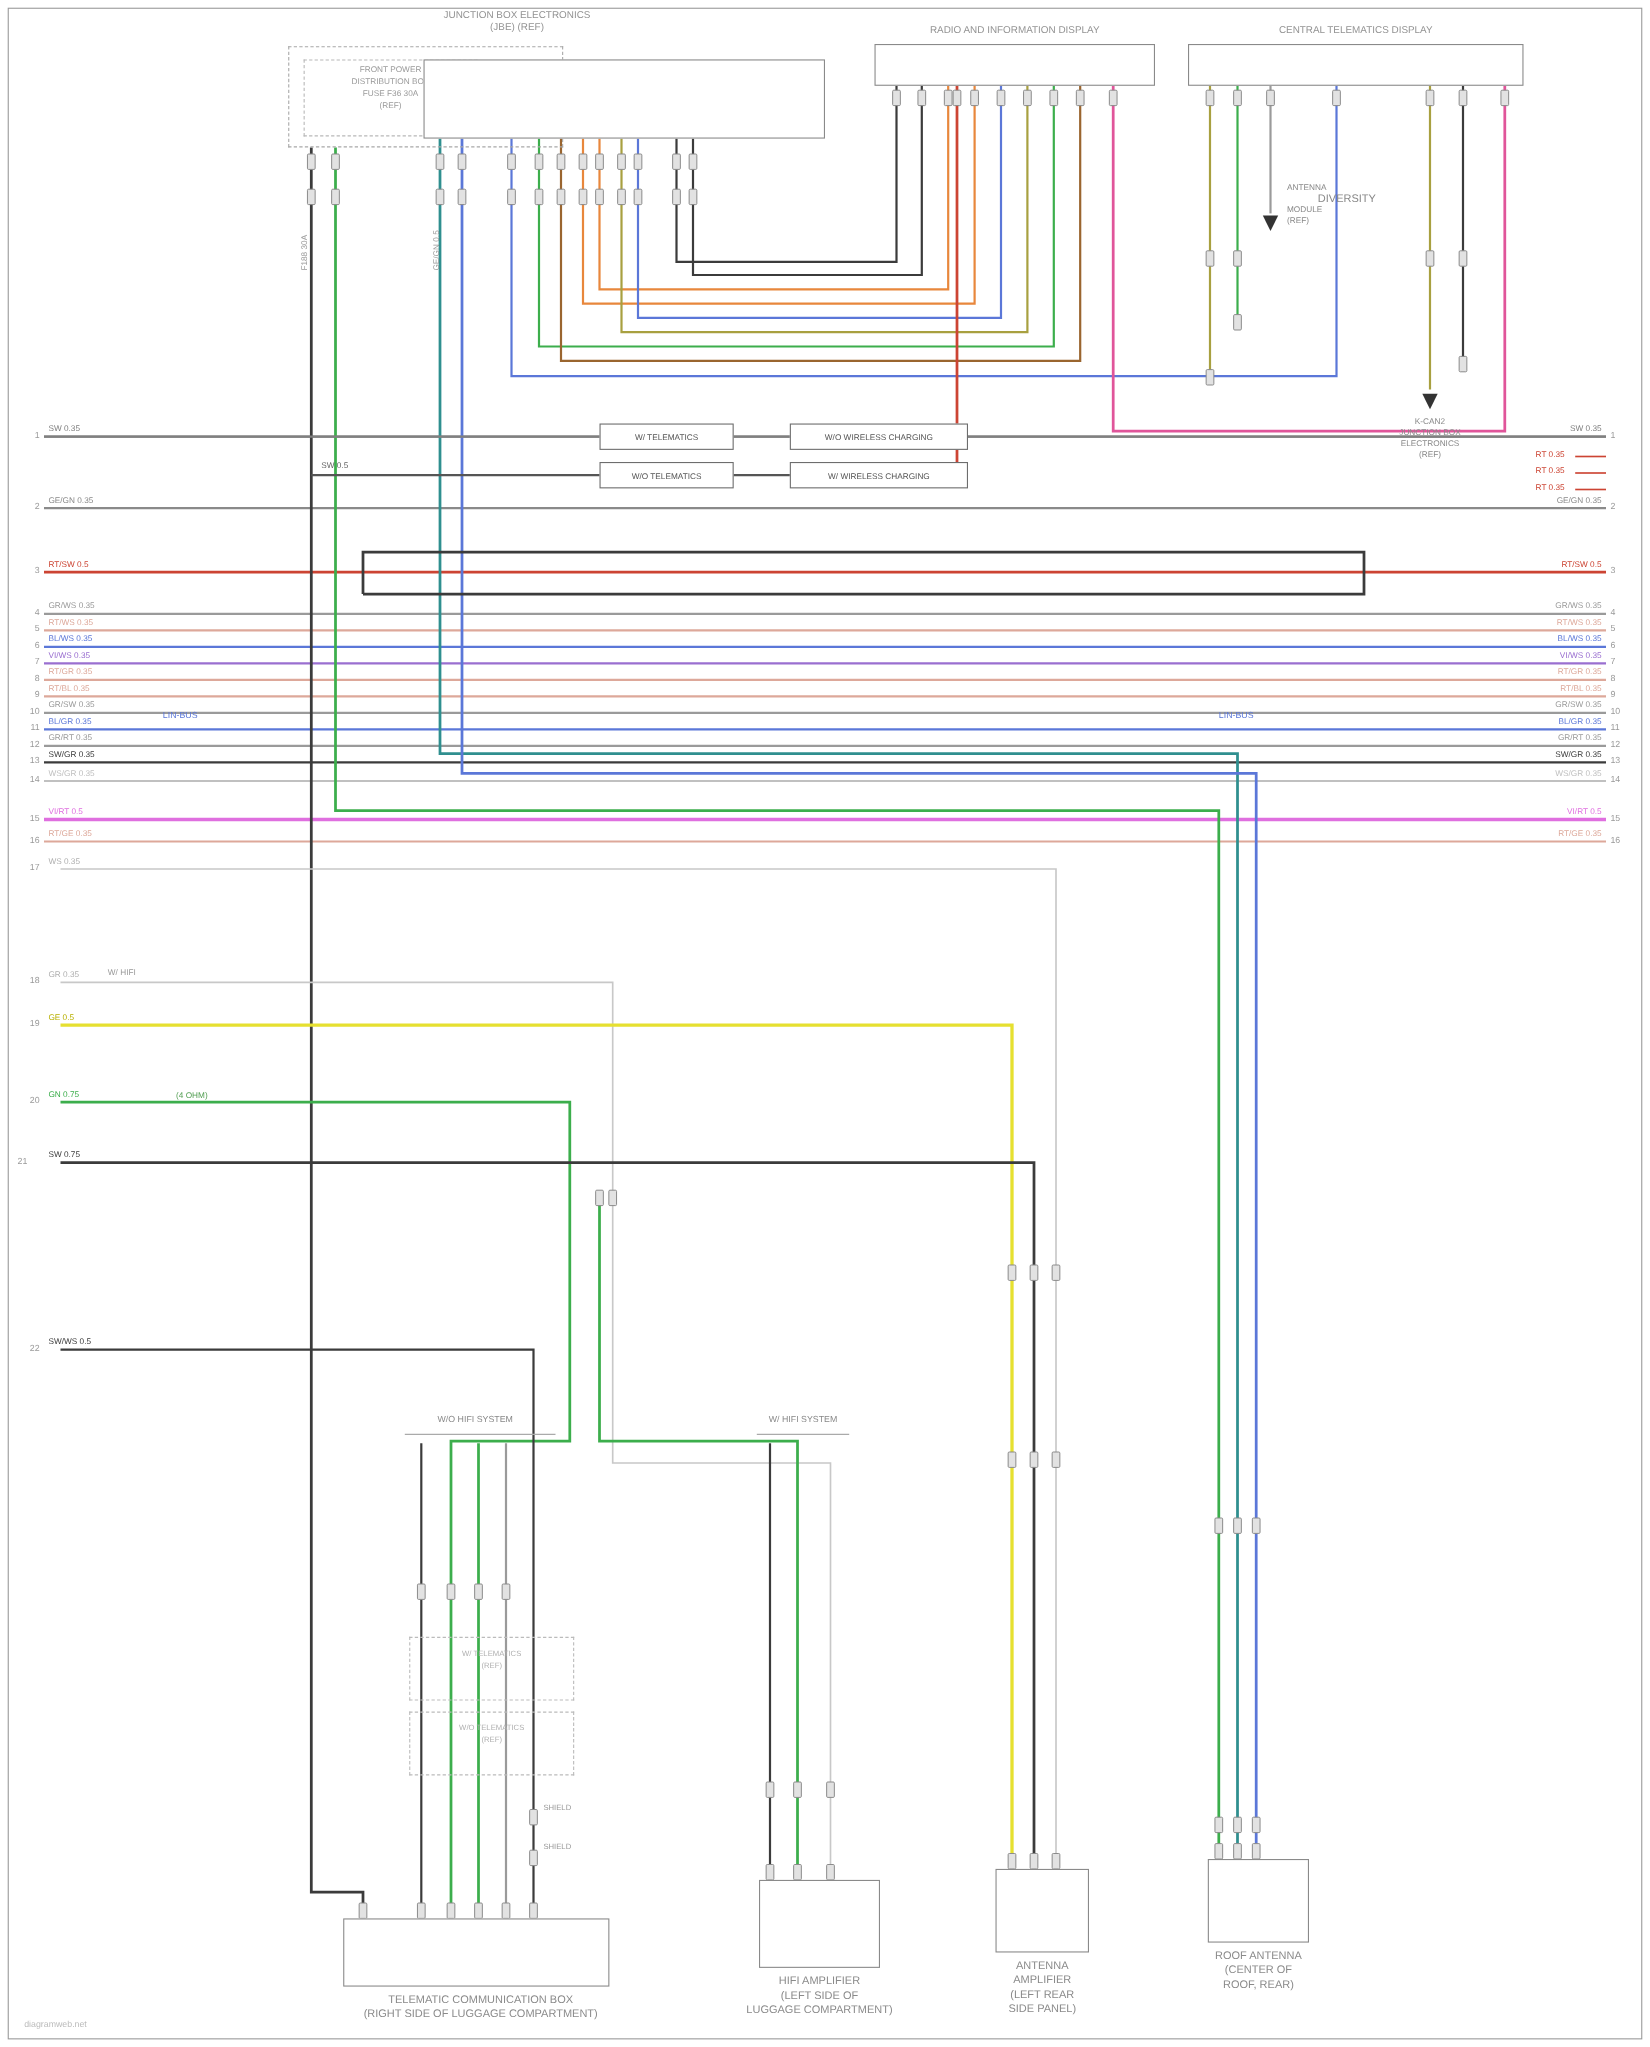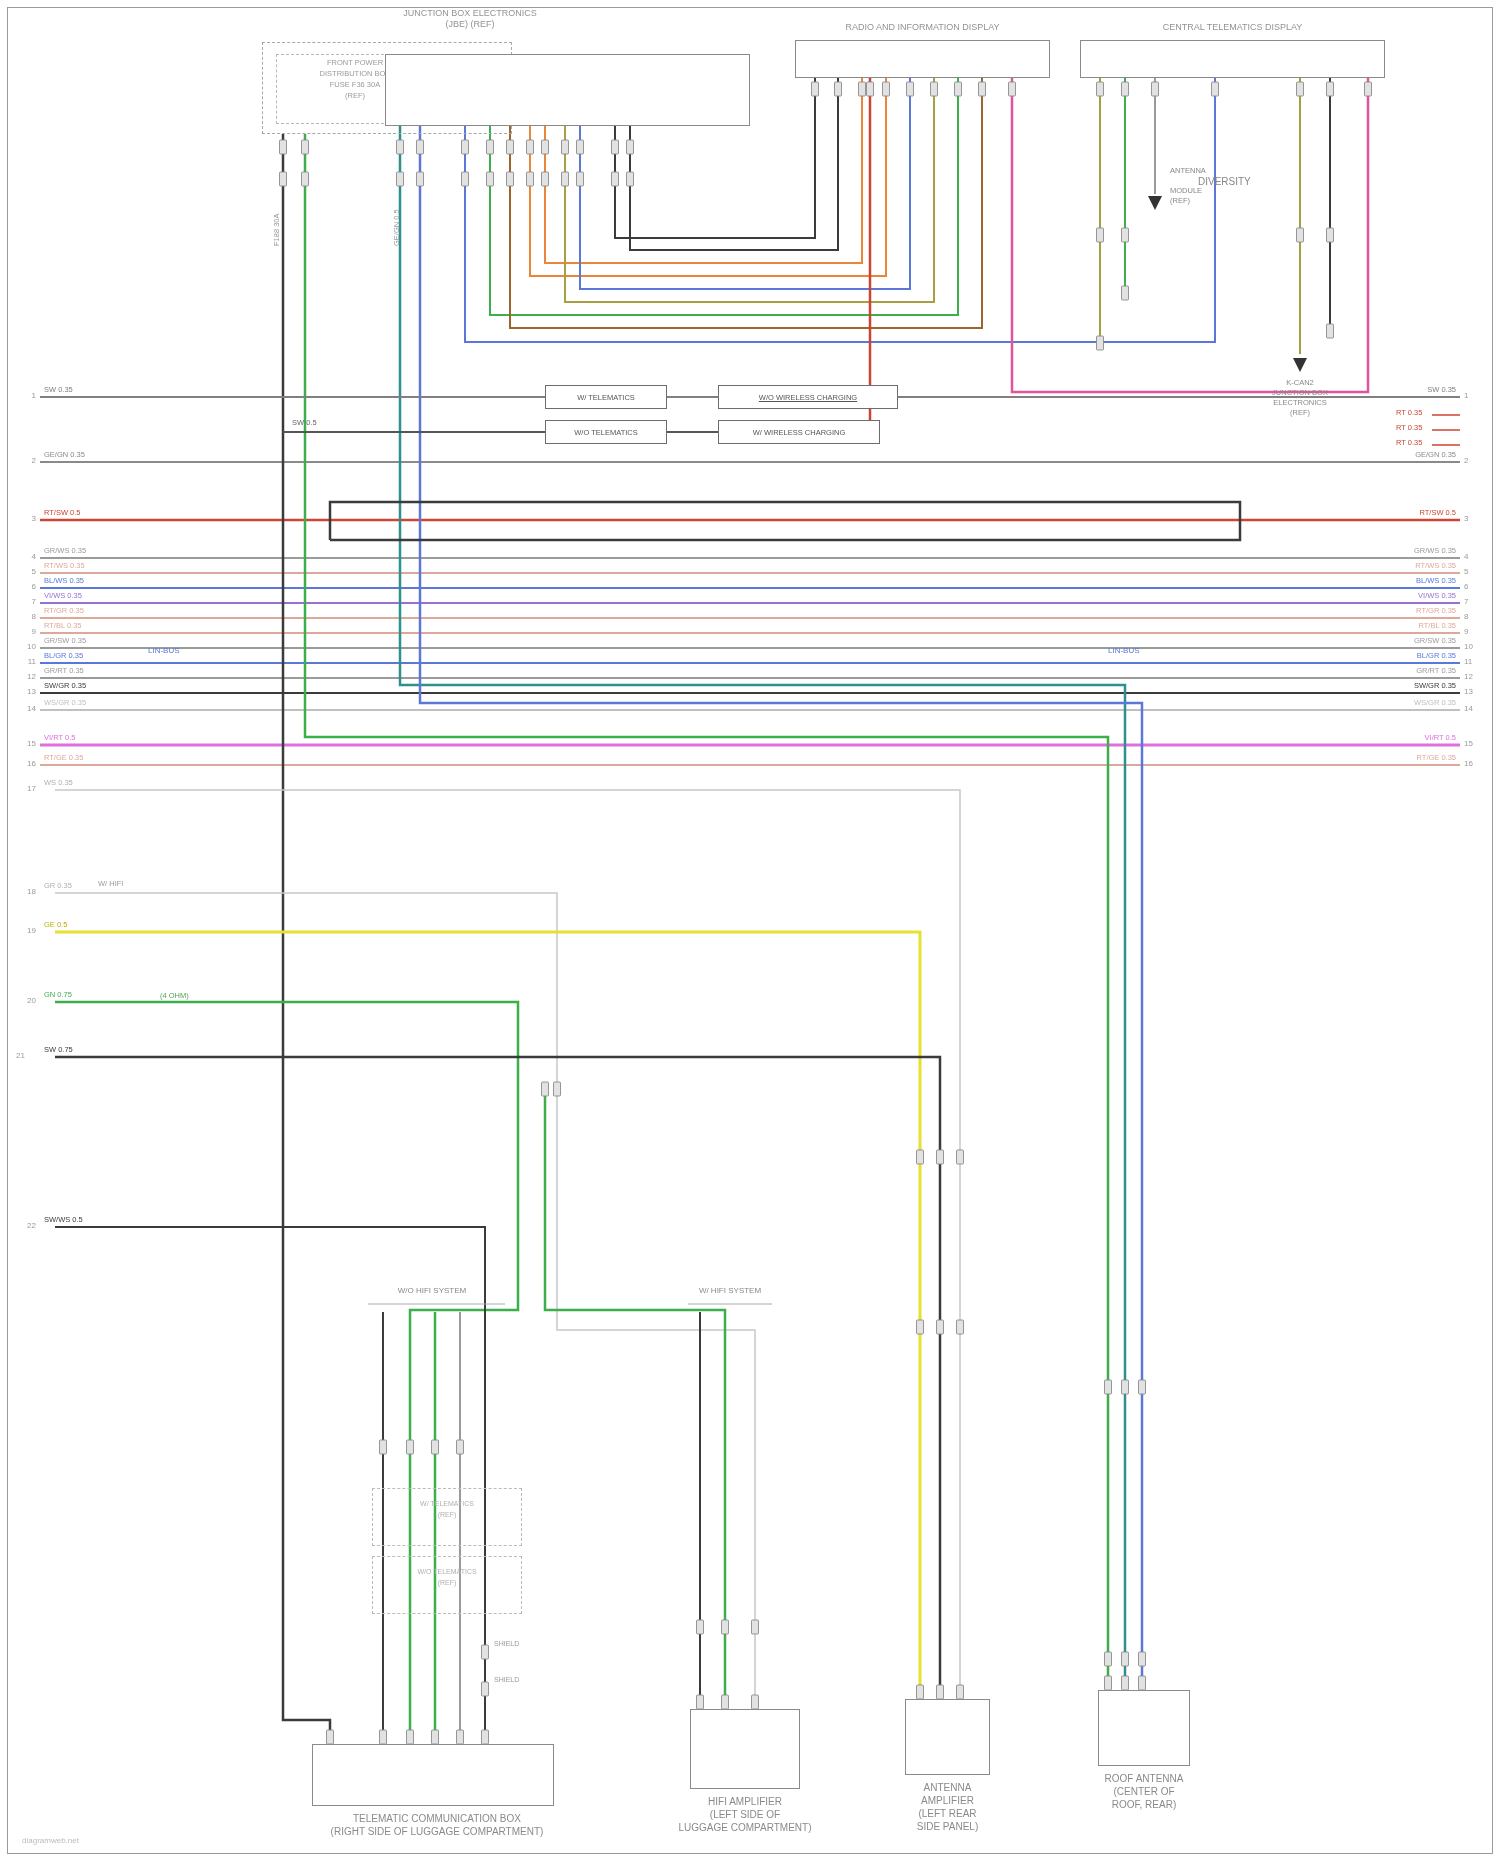--- a/index.html
+++ b/index.html
@@ -296,21 +296,21 @@
     <div class="lbl" style="left: 44px; top: 881px; font-size: 7.5px; color: rgb(176, 176, 176);">GR 0.35</div>
     <div class="lbl" style="left: 16px; top: 926px; width: 20px; font-size: 8px; color: rgb(154, 154, 154); text-align: right;">19</div>
     <div class="lbl" style="left: 44px; top: 920px; font-size: 7.5px; color: rgb(184, 176, 0);">GE 0.5</div>
     <div class="lbl" style="left: 16px; top: 996px; width: 20px; font-size: 8px; color: rgb(154, 154, 154); text-align: right;">20</div>
     <div class="lbl" style="left: 44px; top: 990px; font-size: 7.5px; color: rgb(60, 174, 76);">GN 0.75</div>
     <div class="lbl" style="left: 16px; top: 1051px; width: 20px; font-size: 8px; color: rgb(154, 154, 154); text-align: left;">21</div>
     <div class="lbl" style="left: 44px; top: 1045px; font-size: 7.5px; color: rgb(59, 59, 59);">SW 0.75</div>
     <div class="lbl" style="left: 16px; top: 1221px; width: 20px; font-size: 8px; color: rgb(154, 154, 154); text-align: right;">22</div>
     <div class="lbl" style="left: 44px; top: 1215px; font-size: 7.5px; color: rgb(59, 59, 59);">SW/WS 0.5</div>
     <div class="optbox" style="left: 545px; top: 385px; width: 122px; height: 24px;">W/ TELEMATICS</div>
-    <div class="optbox" style="left: 718px; top: 385px; width: 180px; height: 24px; text-decoration: underline;">W/O WIRELESS CHARGING</div>
+    <div class="optbox" style="left: 718px; top: 385px; width: 162px; height: 24px;">W/O WIRELESS CHARGING</div>
     <div class="optbox" style="left: 545px; top: 420px; width: 122px; height: 24px;">W/O TELEMATICS</div>
     <div class="optbox" style="left: 718px; top: 420px; width: 162px; height: 24px;">W/ WIRELESS CHARGING</div>
     <div class="dashopt" style="left: 372px; top: 1488px; width: 150px; height: 58px;">
       <div>W/ TELEMATICS</div>
       <div>(REF)</div>
     </div>
     <div class="dashopt" style="left: 372px; top: 1556px; width: 150px; height: 58px;">
       <div>W/O TELEMATICS</div>
       <div>(REF)</div>
     </div>

